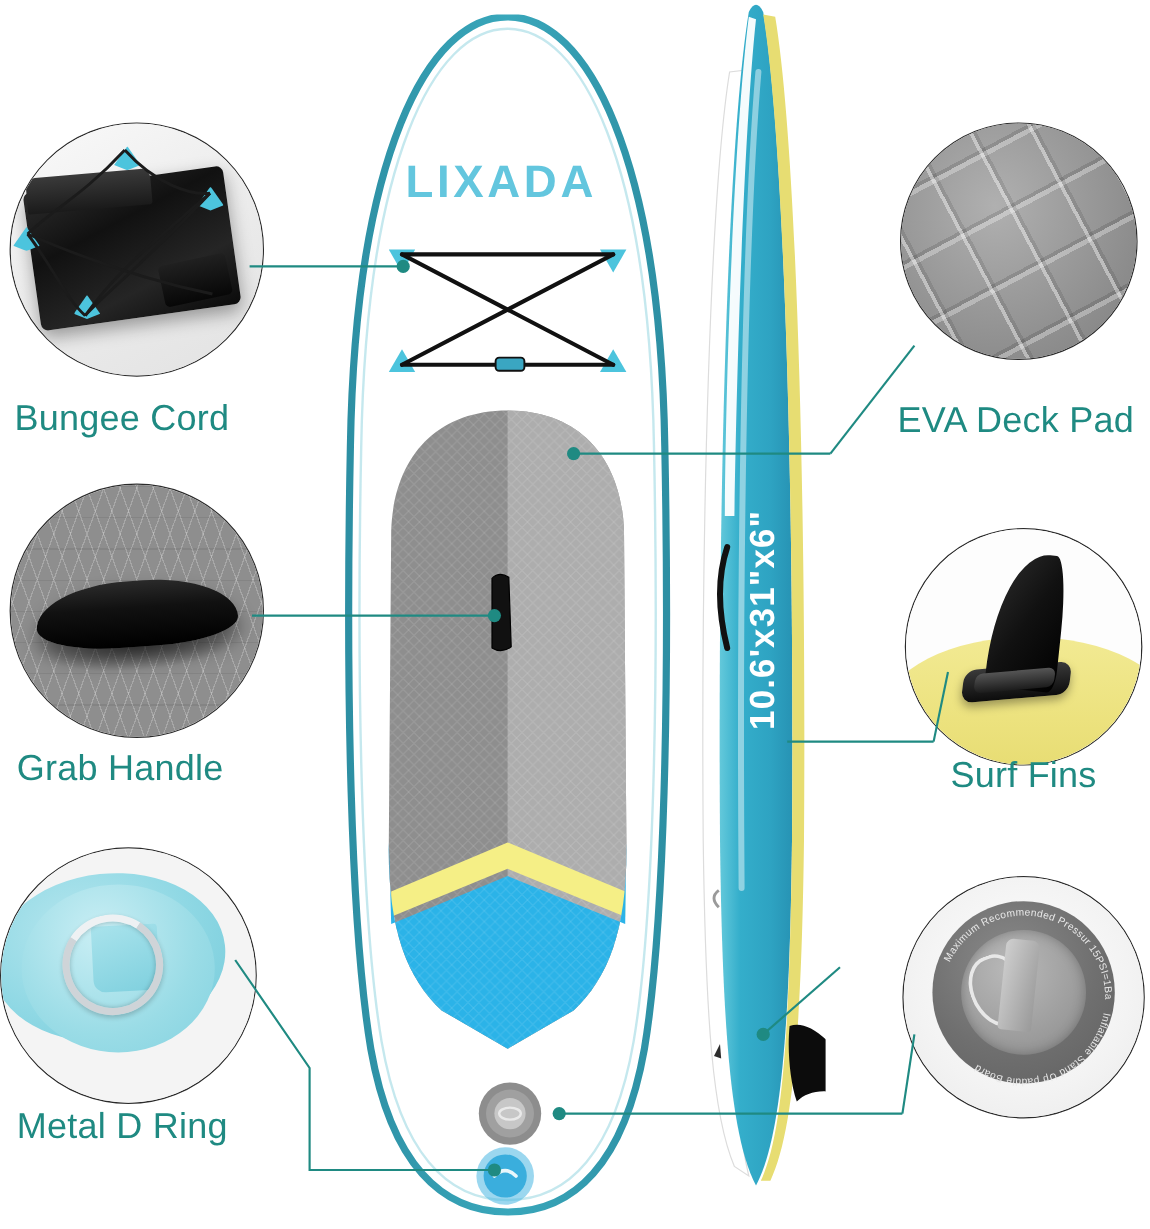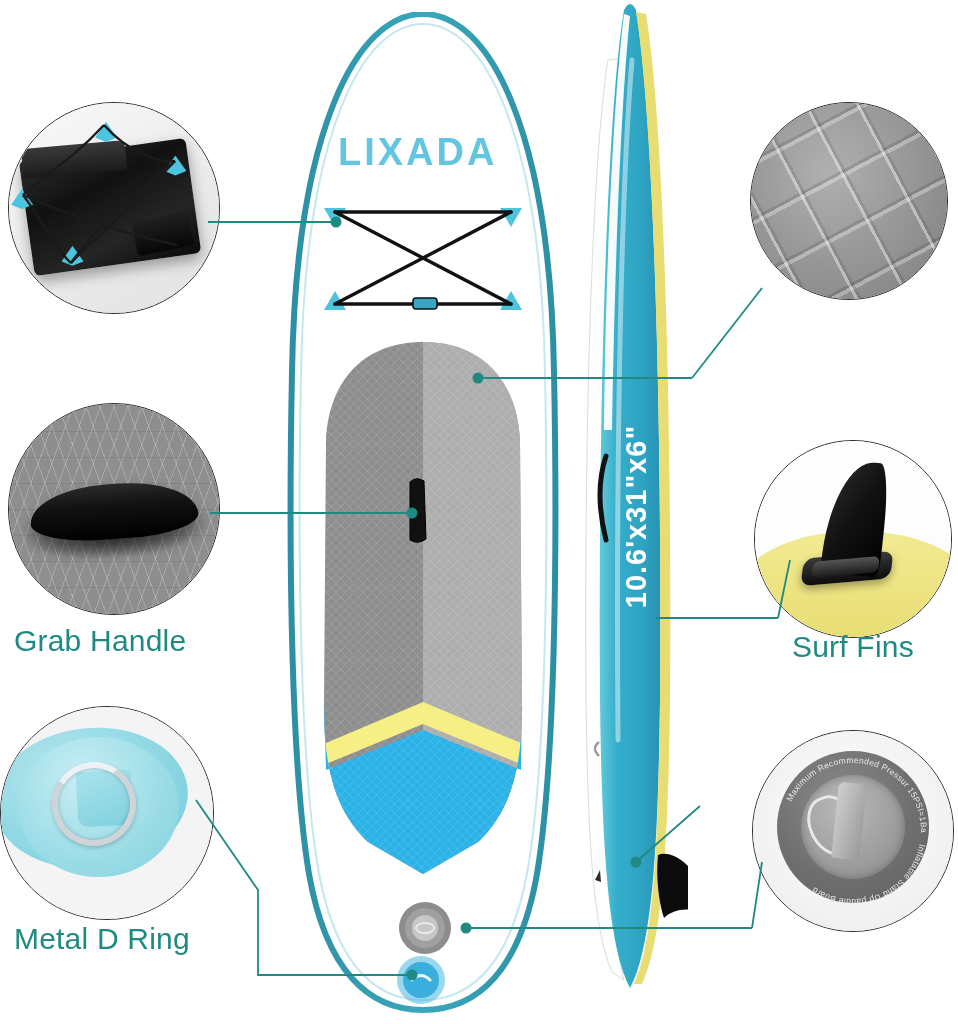--- a/index.html
+++ b/index.html
@@ -412,20 +412,21 @@
           <path d="M95 22 C 60 60, 34 72, 14 92"></path>
           <path d="M95 22 C 120 50, 150 60, 166 58"></path>
           <path d="M166 58 C 130 90, 90 120, 62 160"></path>
           <path d="M14 92 C 60 112, 110 130, 168 142"></path>
           <path d="M62 160 C 80 140, 110 118, 166 58"></path>
           <path d="M14 92 C 34 118, 46 146, 62 160"></path>
         </g>
       </svg>
     </div>
   </div>
+  <div class="callout-label" style="left:12px; top:332px;">Bungee Cord</div>
 
   <div class="callout" style="left:8px; top:403px; width:210px; height:210px;">
     <div class="pad-photo-bg"></div>
     <div class="handle-shadow"></div>
     <div class="handle-strap"></div>
   </div>
   <div class="callout-label" style="left:14px; top:624px;">Grab Handle</div>
 
   <div class="callout" style="left:0px; top:706px; width:212px; height:212px; background:#f6f6f6;">
     <div class="dring-bg">
@@ -433,20 +434,21 @@
       <div class="dring-patch-inner"></div>
       <div class="dring-tab"></div>
       <div class="dring-metal"></div>
     </div>
   </div>
   <div class="callout-label" style="left:14px; top:922px;">Metal D Ring</div>
 
   <div class="callout" style="left:750px; top:102px; width:196px; height:196px;">
     <div class="eva-bg"></div>
   </div>
+  <div class="callout-label" style="left:748px; top:334px;">EVA Deck Pad</div>
 
   <div class="callout" style="left:754px; top:440px; width:196px; height:196px; background:#fff;">
     <div class="fin-bg">
       <div class="fin-yellow"></div>
       <div class="fin-base"></div>
       <div class="fin-blade"></div>
       <div class="fin-base2"></div>
     </div>
   </div>
   <div class="callout-label" style="left:792px; top:630px;">Surf Fins</div>

